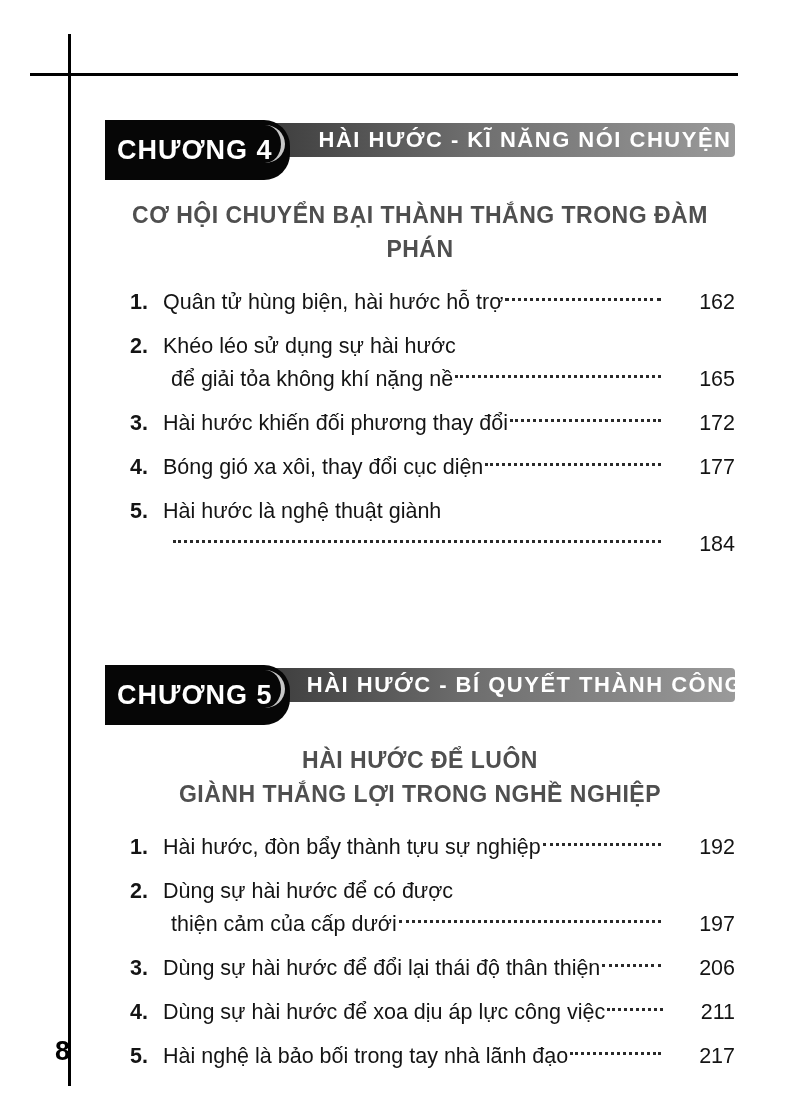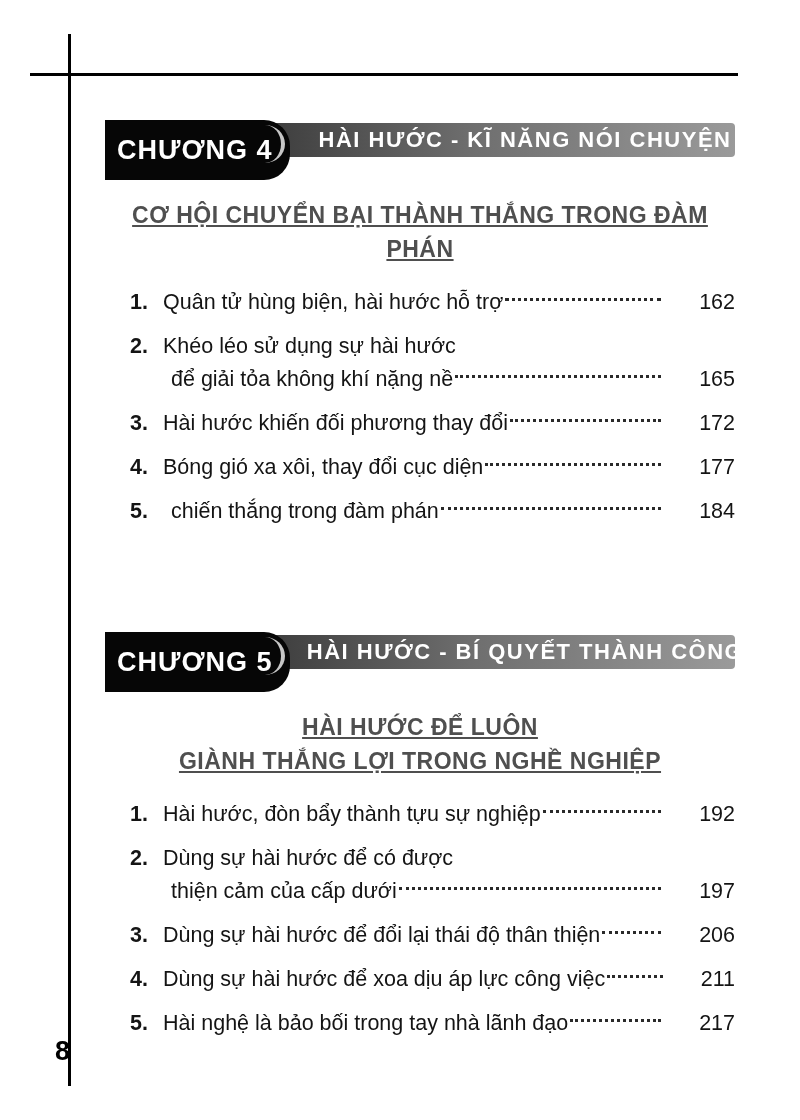--- a/index.html
+++ b/index.html
@@ -40,21 +40,21 @@
   .chapter-tag::after {
     content: ""; position: absolute; right: 5px; top: 5px;
     width: 36px; height: 38px;
     border-right: 4px solid #c6c6c6; border-radius: 50%;
   }
 
   
   .section-title {
     text-align: center; color: #4f4f4f; font-weight: 700;
     font-size: 23px; letter-spacing: 0.5px;
-    margin: 0 0 20px; line-height: 34px; text-decoration: underline;
+    margin: 0 0 20px; line-height: 34px;
   }
 
   
   .toc { padding-left: 25px; }
   .item { display: flex; margin-bottom: 11px; font-size: 21.5px; line-height: 33px; }
   .num { flex: none; width: 33px; font-weight: 700; }
   .body { flex: 1; min-width: 0; }
   .line { display: flex; align-items: center; }
   .line.cont { padding-left: 8px; }
   .txt { white-space: nowrap; }
@@ -132,22 +132,24 @@
             <span class="txt">Bóng gió xa xôi, thay đổi cục diện</span>
             <span class="dots"></span>
             <span class="pg">177</span>
           </div>
         </div>
       </div>
 
       <div class="item">
         <span class="num">5.</span>
         <div class="body">
+          <div class="line">
+            <span class="txt">Hài hước là nghệ thuật giành</span>
+          </div>
           <div class="line cont">
-            <span class="txt">chiến thắng trong đàm phán</span>
             <span class="dots"></span>
             <span class="pg">184</span>
           </div>
         </div>
       </div>
 
     </div>
   </div>
 
   <div class="chapter-block second">

